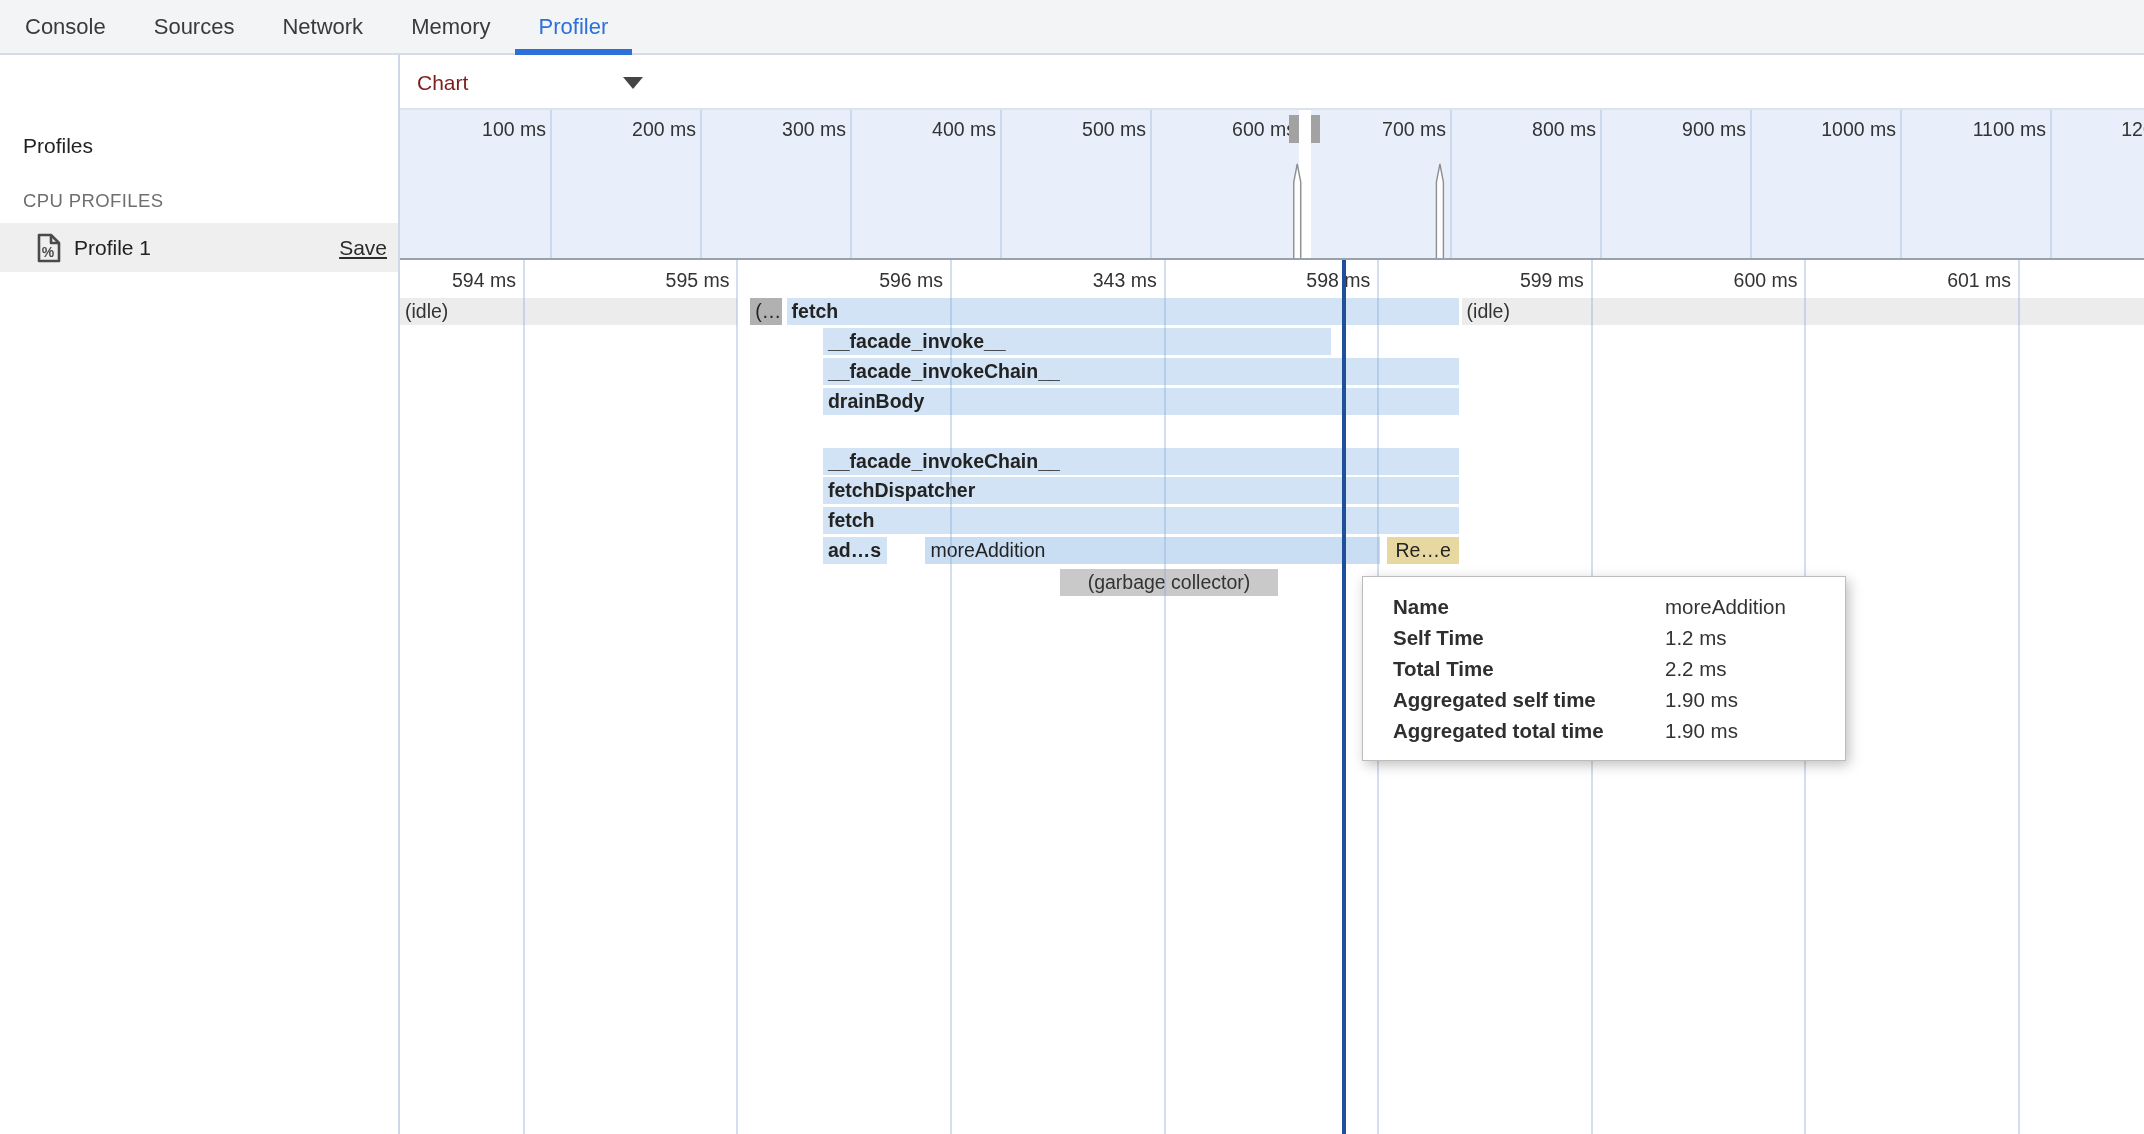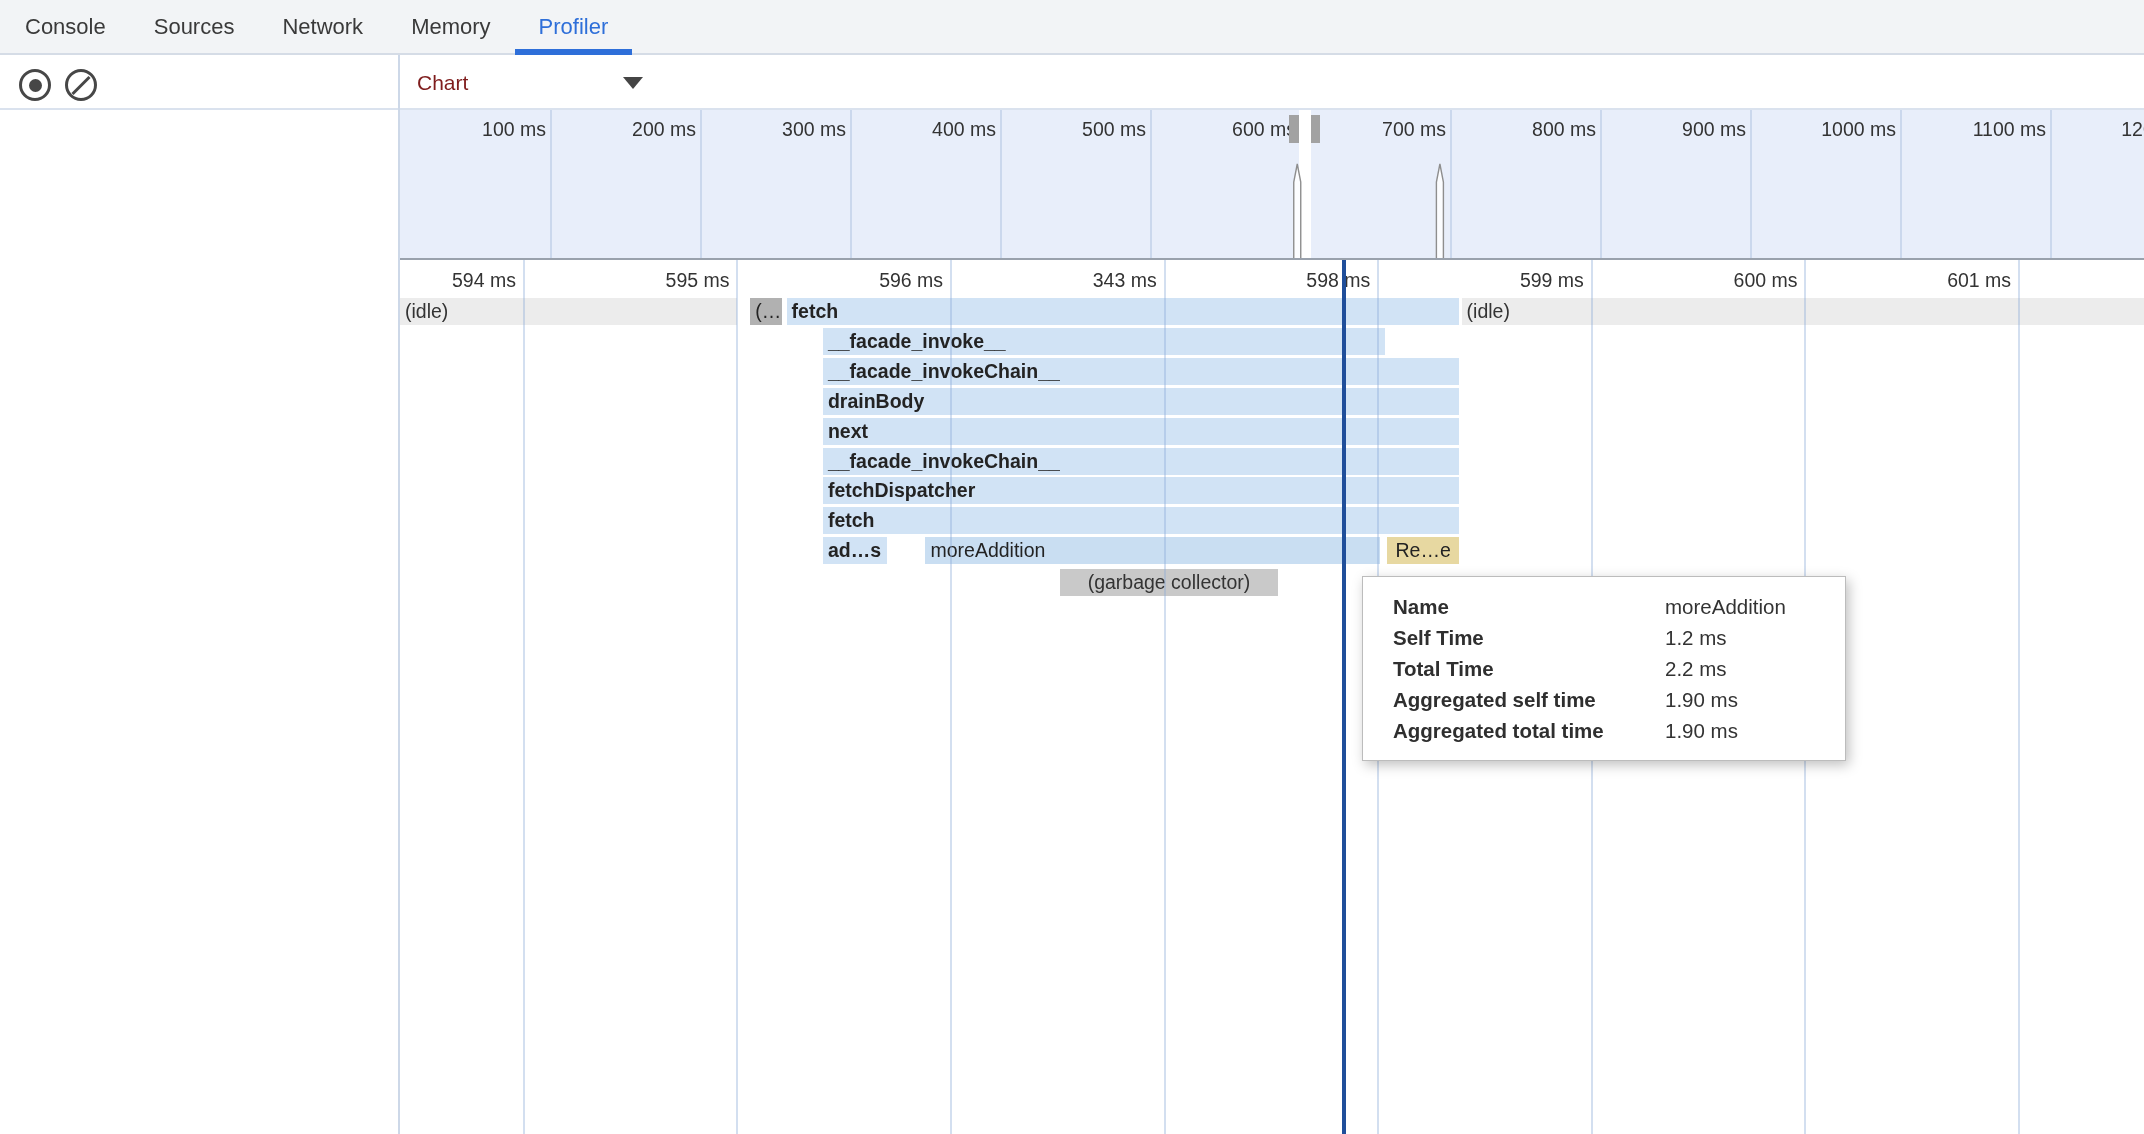--- a/index.html
+++ b/index.html
@@ -83,20 +83,35 @@
 
   <div class="left-toolbar">
     <div class="icon-btn icon-record">
         <i></i>
       </div>
     <div class="icon-btn icon-clear">
         <i></i>
       </div>
   </div>
 
+  <div class="sidebar">
+    <div class="profiles-title">Profiles</div>
+    <div class="section-label">CPU PROFILES</div>
+    <div id="profile-list">
+        <div class="profile-row">
+          <div class="doc-icon"><svg width="26" height="30" viewBox="0 0 26 30">
+              <path d="M3 2 h12 l8 8 v18 h-20 z" fill="none" stroke="#4a4a4a" stroke-width="2.6" stroke-linejoin="round"></path>
+              <path d="M15 2 v8 h8" fill="none" stroke="#4a4a4a" stroke-width="2.6" stroke-linejoin="round"></path>
+              <text x="12" y="24" font-size="14" font-weight="bold" fill="#4a4a4a" text-anchor="middle" font-family="Liberation Sans,sans-serif">%</text>
+            </svg></div>
+          <div class="pname">Profile 1</div>
+          <div class="psave">Save</div>
+        </div>
+      </div>
+  </div>
 
   <div class="main-toolbar">
     <div class="chart-select">
       <span class="val">Chart</span>
       <span class="caret"></span>
     </div>
   </div>
 
   <div class="vdivider"></div>
 
@@ -147,24 +162,23 @@
       <div class="fgrid" style="left: 1190.89px;"></div>
       <div class="rtick" style="left: 1033.89px;">599 ms</div>
       <div class="fgrid" style="left: 1404.49px;"></div>
       <div class="rtick" style="left: 1247.49px;">600 ms</div>
       <div class="fgrid" style="left: 1618.09px;"></div>
       <div class="rtick" style="left: 1461.09px;">601 ms</div>
       <div class="bar idle" style="left: 0px; width: 337.488px; top: 38px;">(idle)</div>
       <div class="bar trunc" style="left: 350.304px; width: 32.04px; top: 38px;">(…</div>
       <div class="bar call" style="left: 386.616px; width: 672.84px; top: 38px;">fetch</div>
       <div class="bar idle" style="left: 1061.59px; width: 682.408px; top: 38px;">(idle)</div>
-      <div class="bar call" style="left: 422.928px; width: 562px; top: 67.9px;">__facade_invoke__</div>
+      <div class="bar call" style="left: 422.928px; width: 508px; top: 67.9px;">__facade_invoke__</div>
       <div class="bar call" style="left: 422.928px; width: 636.528px; top: 97.8px;">__facade_invokeChain__</div>
       <div class="bar call" style="left: 422.928px; width: 636.528px; top: 127.7px;">drainBody</div>
-      <div class="bar call" style="left: 422.928px; width: 636.528px; top: 157.6px;">next</div>
       <div class="bar call" style="left: 422.928px; width: 636.528px; top: 187.5px;">__facade_invokeChain__</div>
       <div class="bar call" style="left: 422.928px; width: 636.528px; top: 217.4px;">fetchDispatcher</div>
       <div class="bar call" style="left: 422.928px; width: 636.528px; top: 247.3px;">fetch</div>
       <div class="bar call" style="left: 422.928px; width: 64.08px; top: 277.2px;">ad…s</div>
       <div class="bar call-hover" style="left: 525.456px; width: 454.968px; top: 277.2px;">moreAddition</div>
       <div class="bar record center" style="left: 986.832px; width: 72.624px; top: 277.2px;">Re…e</div>
       <div class="bar gc center" style="left: 660.024px; width: 217.872px; top: 309px;">(garbage collector)</div>
     </div>
 
   <div class="cursor-line" id="cursor" style="left: 1342.11px;"></div>

